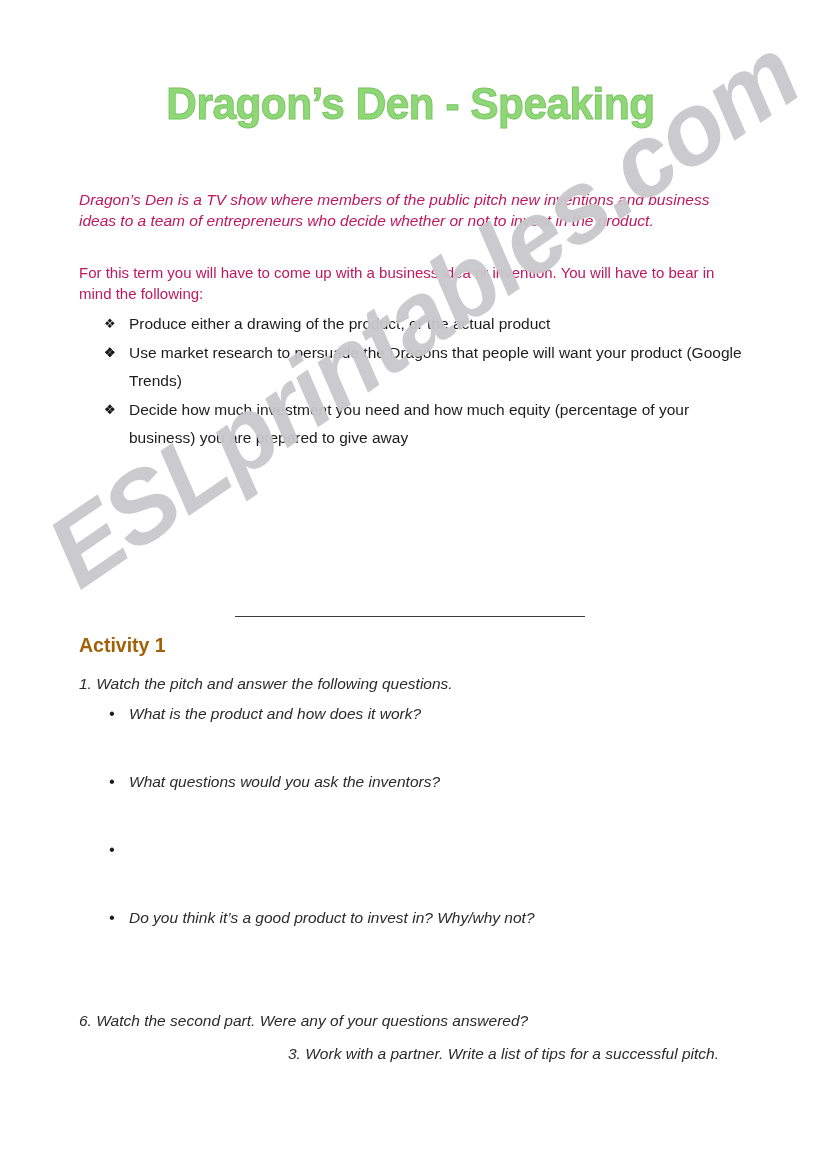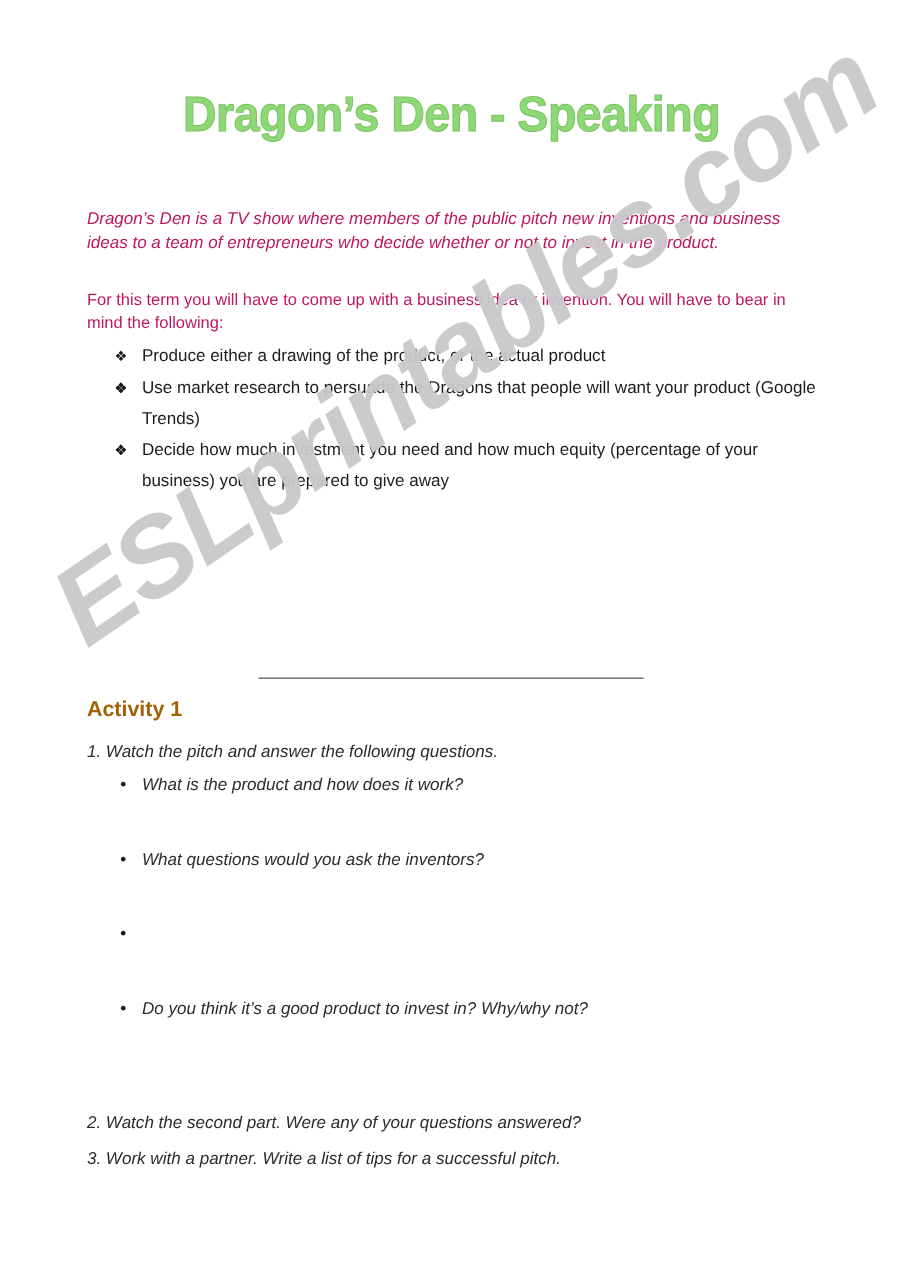--- a/index.html
+++ b/index.html
@@ -184,20 +184,21 @@
   }
   #activity-step-3 {
     position: absolute;
     left: 79px;
     top: 1043px;
     width: 640px;
     font-style: italic;
     font-size: 15.5px;
     line-height: 21px;
     color: #2b2b2b;
+    text-align: right;
   }
 </style>
 </head>
 <body>
 
 <div id="page">
 
   <div id="watermark">
     <div class="wm-text">ESLprintables.com</div>
   </div>
@@ -251,17 +252,17 @@
       </li>
       <li>
         <span class="bullet-dot">•</span>
       </li>
       <li>
         <span class="bullet-dot">•</span>
         <span>Do you think it’s a good product to invest in? Why/why not?</span>
       </li>
     </ul>
 
-    <div id="activity-step-2">2. Watch the second part. Were any of your questions answered?</div>
+    <div id="activity-step-2">6. Watch the second part. Were any of your questions answered?</div>
     <div id="activity-step-3">3. Work with a partner. Write a list of tips for a successful pitch.</div>
 
   </div>
 </div>
 
 </body></html>

